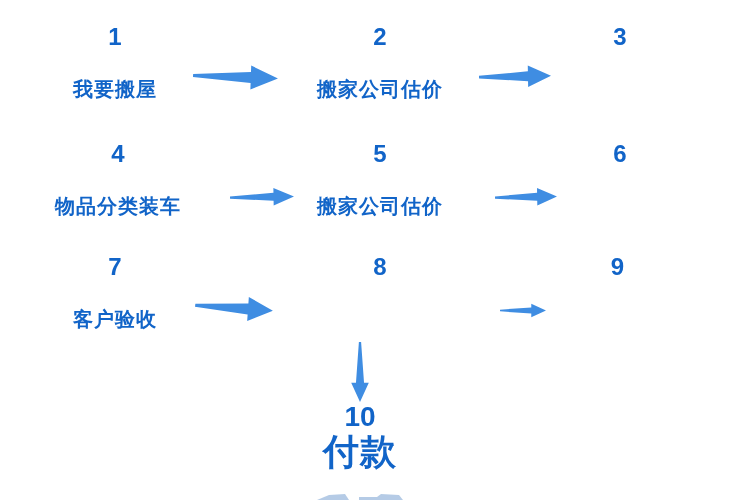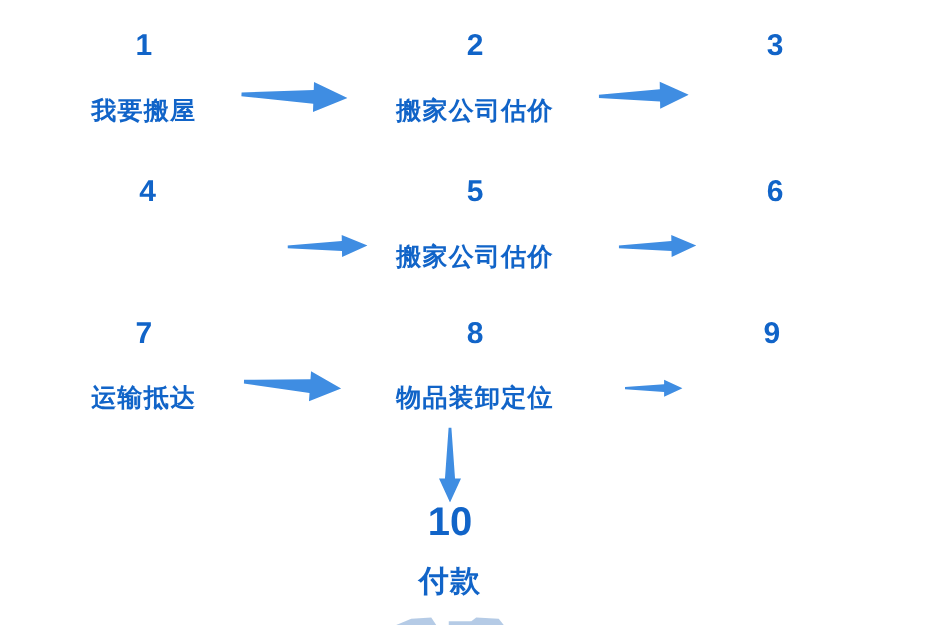--- a/index.html
+++ b/index.html
@@ -9,22 +9,22 @@
   }
   .canvas{position:relative;width:750px;height:500px;background:#ffffff;}
   .step{position:absolute;text-align:center;}
   .num{
     font-size:24px;line-height:30px;font-weight:700;color:#1164c8;
   }
   .label{
     font-size:20px;line-height:34px;font-weight:700;color:#1164c8;
     letter-spacing:1px;margin-top:20px;white-space:nowrap;
   }
-  .step.final .num{font-size:32px;}
-  .step.final .label{font-size:24px;line-height:40px;margin-top:14px;}
+  .step.final .num{font-size:28px;}
+  .step.final .label{font-size:36px;line-height:40px;margin-top:0;}
   .arrow{position:absolute;display:block;}
   .arrow-shape{fill:#3f8de2;}
   .fragment{position:absolute;opacity:0.35;}
 </style>
 </head>
 <body>
 
 <div class="canvas">
 
   <div class="step" style="left:40px;top:22px;width:150px;">
@@ -40,45 +40,45 @@
   </div>
   <svg class="arrow" style="left:479px;top:63px;width:72px;height:27px;transform:rotate(-1deg);" viewBox="0 0 100 30" preserveAspectRatio="none">
     <polygon class="arrow-shape" points="0,13.5 68,9.5 68,3 100,15 68,27 68,20.5 0,16.5"></polygon>
   </svg>
   <div class="step" style="left:545px;top:22px;width:150px;">
     <div class="num">3</div>
   </div>
 
   <div class="step" style="left:33px;top:139px;width:170px;">
     <div class="num">4</div>
+    <div class="label">物品分类装车</div>
   </div>
   <svg class="arrow" style="left:230px;top:186px;width:64px;height:22px;transform:rotate(-1deg);" viewBox="0 0 100 30" preserveAspectRatio="none">
     <polygon class="arrow-shape" points="0,13.5 68,9.5 68,3 100,15 68,27 68,20.5 0,16.5"></polygon>
   </svg>
   <div class="step" style="left:295px;top:139px;width:170px;">
     <div class="num">5</div>
     <div class="label">搬家公司估价</div>
   </div>
   <svg class="arrow" style="left:495px;top:186px;width:62px;height:22px;transform:rotate(-1deg);" viewBox="0 0 100 30" preserveAspectRatio="none">
     <polygon class="arrow-shape" points="0,13.5 68,9.5 68,3 100,15 68,27 68,20.5 0,16.5"></polygon>
   </svg>
   <div class="step" style="left:545px;top:139px;width:150px;">
     <div class="num">6</div>
   </div>
 
   <div class="step" style="left:40px;top:252px;width:150px;">
     <div class="num">7</div>
-    <div class="label">运输抵达</div>
+    <div class="label">客户验收</div>
   </div>
   <svg class="arrow" style="left:195px;top:293px;width:78px;height:30px;transform:rotate(4deg);" viewBox="0 0 100 30" preserveAspectRatio="none">
     <polygon class="arrow-shape" points="0,13.5 68,9.5 68,3 100,15 68,27 68,20.5 0,16.5"></polygon>
   </svg>
   <div class="step" style="left:295px;top:252px;width:170px;">
     <div class="num">8</div>
-    <div class="label">物品装卸定位</div>
   </div>
   <svg class="arrow" style="left:500px;top:302px;width:46px;height:17px;" viewBox="0 0 100 30" preserveAspectRatio="none">
     <polygon class="arrow-shape" points="0,13.5 68,9.5 68,3 100,15 68,27 68,20.5 0,16.5"></polygon>
   </svg>
   <div class="step" style="left:540px;top:252px;width:155px;">
     <div class="num">9</div>
   </div>
 
   <svg class="arrow" style="left:349px;top:342px;width:22px;height:60px;" viewBox="0 0 30 100" preserveAspectRatio="none">
     <polygon class="arrow-shape" points="13.5,0 9.5,68 3,68 15,100 27,68 20.5,68 16.5,0"></polygon>

